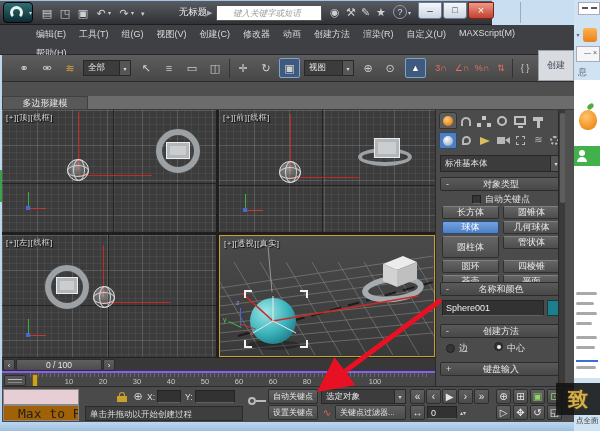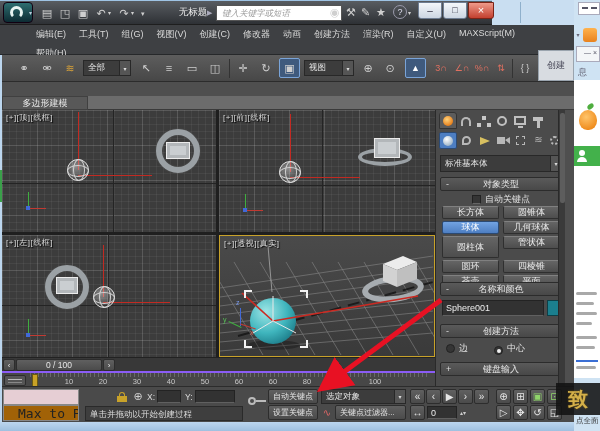--- a/index.html
+++ b/index.html
@@ -62,21 +62,21 @@
     <div class="ab ic qbtn" style="left:39px;top:4px">▤</div>
     <div class="ab ic qbtn" style="left:57px;top:4px">◳</div>
     <div class="ab ic qbtn" style="left:75px;top:4px">▣</div>
     <div class="ab ic qbtn" style="left:93px;top:4px">↶</div>
     <div class="ab ic" style="left:108px;top:9px;font-size:6px">▾</div>
     <div class="ab ic qbtn" style="left:116px;top:4px">↷</div>
     <div class="ab ic" style="left:131px;top:9px;font-size:6px">▾</div>
     <div class="ab ic" style="left:141px;top:9px;font-size:7px">▾</div>
     <div class="ab" style="left:148px;top:5px;width:90px;text-align:center;color:#efefef;font-size:9.5px">无标题</div>
     <div class="ab ic" style="left:207px;top:8px;font-size:7px;color:#aab">▶</div>
-    <input class="ab" style="left: 216px; top: 4px; width: 126px; height: 16px; border: 1px solid rgb(85, 85, 85); background: rgb(255, 255, 255); font-size: 8.5px; padding: 0px 5px;" placeholder="键入关键字或短语">
+    <input class="ab" style="left: 216px; top: 4px; width: 106px; height: 16px; border: 1px solid rgb(85, 85, 85); background: rgb(255, 255, 255); font-size: 8.5px; padding: 0px 16px;" placeholder="键入关键字或短语">
     <div class="ab ic" style="left:330px;top:6px">◉</div>
     <div class="ab ic" style="left:346px;top:6px">⚒</div>
     <div class="ab ic" style="left:361px;top:6px">✎</div>
     <div class="ab ic" style="left:376px;top:6px">★</div>
     <div class="ab ic" style="left:393px;top:4px;width:14px;height:14px;border:1px solid #99a;border-radius:50%;font-size:9px;color:#dde">?</div>
     <div class="ab ic" style="left:408px;top:9px;font-size:6px">▾</div>
     <div class="ab ic" style="left:418px;top:1px;width:24px;height:17px;background:linear-gradient(#f4f7fa,#ccd6e2);border:1px solid #6e7d92;border-radius:0 0 3px 3px;color:#334;font-size:10px">–</div>
     <div class="ab ic" style="left:443px;top:1px;width:24px;height:17px;background:linear-gradient(#f4f7fa,#ccd6e2);border:1px solid #6e7d92;border-radius:0 0 3px 3px;color:#334;font-size:9px">□</div>
     <div class="ab ic" style="left:468px;top:1px;width:26px;height:17px;background:linear-gradient(#ef9a8a,#c3402f);border:1px solid #7c2316;border-radius:0 0 3px 3px;color:#fff;font-size:11px">×</div>
   </div>
@@ -326,21 +326,21 @@
 
     <div class="roll ab" style="left:4px;top:214px;width:122px;height:14px">
       <span class="pm">-</span>
       <span>创建方法</span>
     </div>
     <div class="ab" style="left:10px;top:232px;width:116px;display:flex;gap:26px">
       <div style="display:flex;align-items:center;gap:4px">
         <div style="width:9px;height:9px;border-radius:50%;background:#353535;border:1px solid #222"></div>
         <span style="color:#e2e2e2;font-size:9px">边</span>
       </div>
-      <div style="display:flex;align-items:flex-end;gap:4px">
+      <div style="display:flex;align-items:flex-start;gap:4px">
         <div style="width:9px;height:9px;border-radius:50%;background:#353535;border:1px solid #222;display:flex;align-items:center;justify-content:center">
           <div style="width:4px;height:4px;border-radius:50%;background:#efefef"></div>
         </div>
         <span style="color:#e2e2e2;font-size:9px">中心</span>
       </div>
     </div>
 
     <div class="roll ab" style="left:4px;top:252px;width:122px;height:14px">
       <span class="pm">+</span>
       <span>键盘输入</span>

